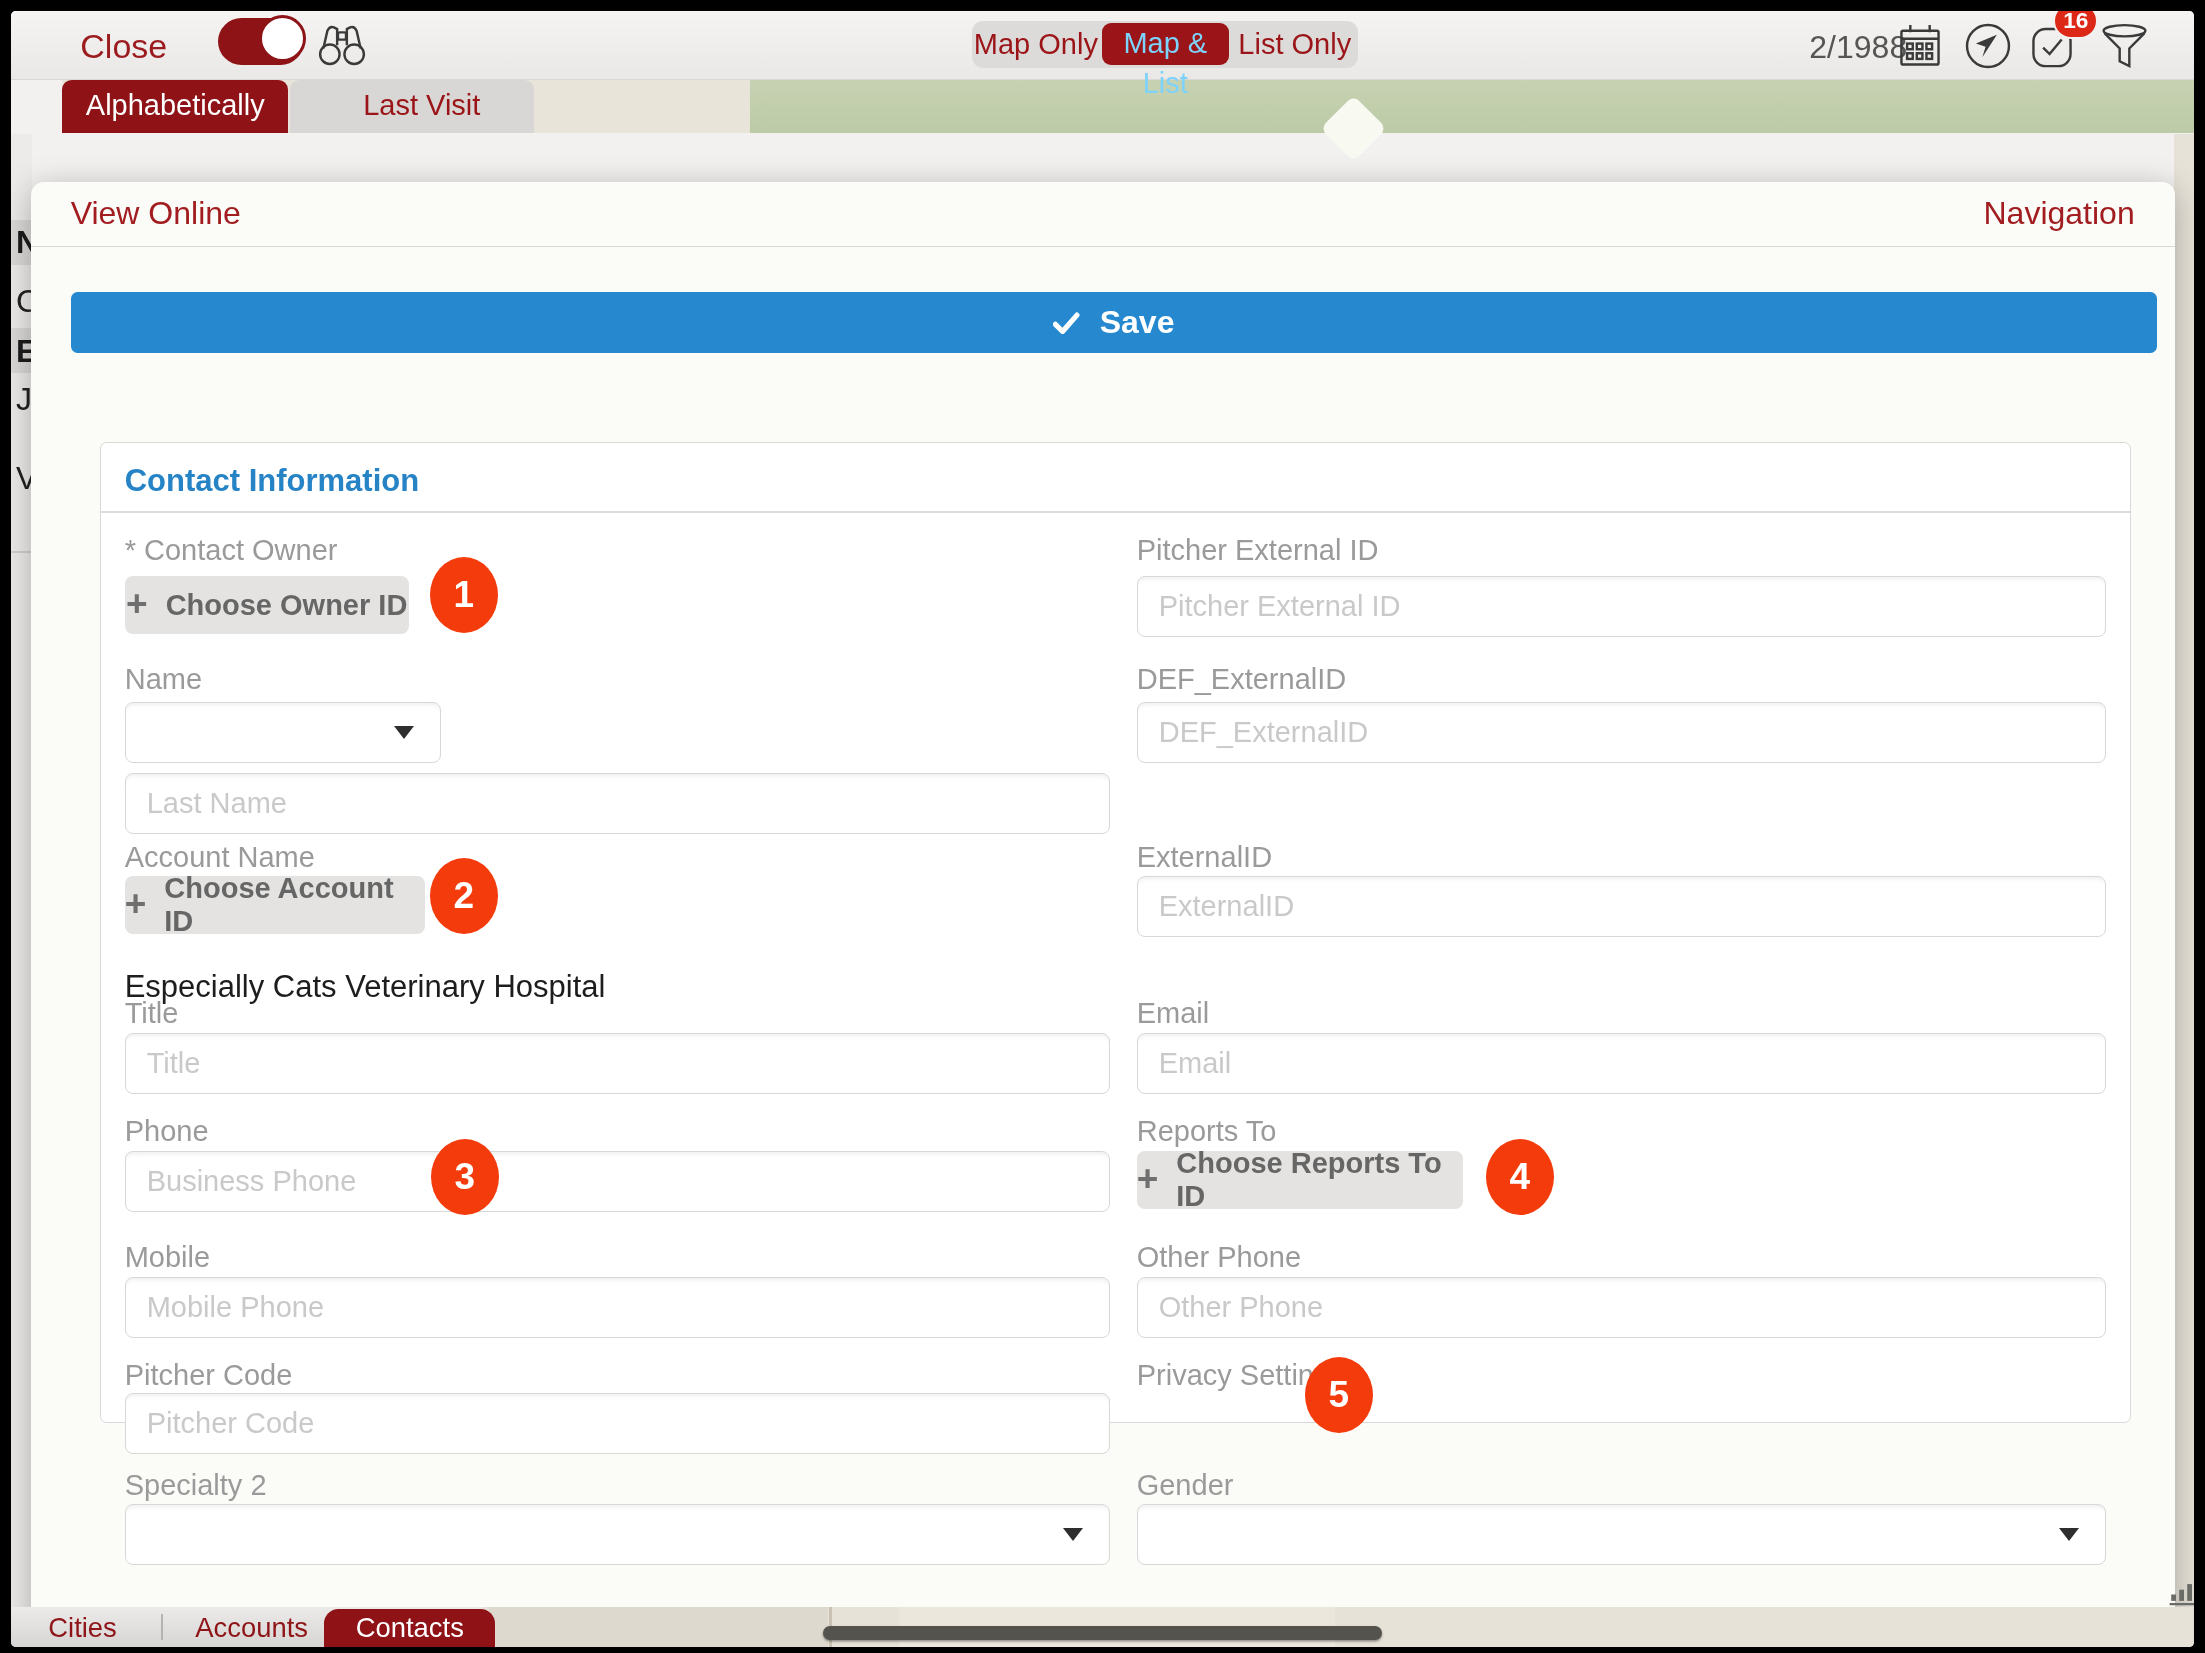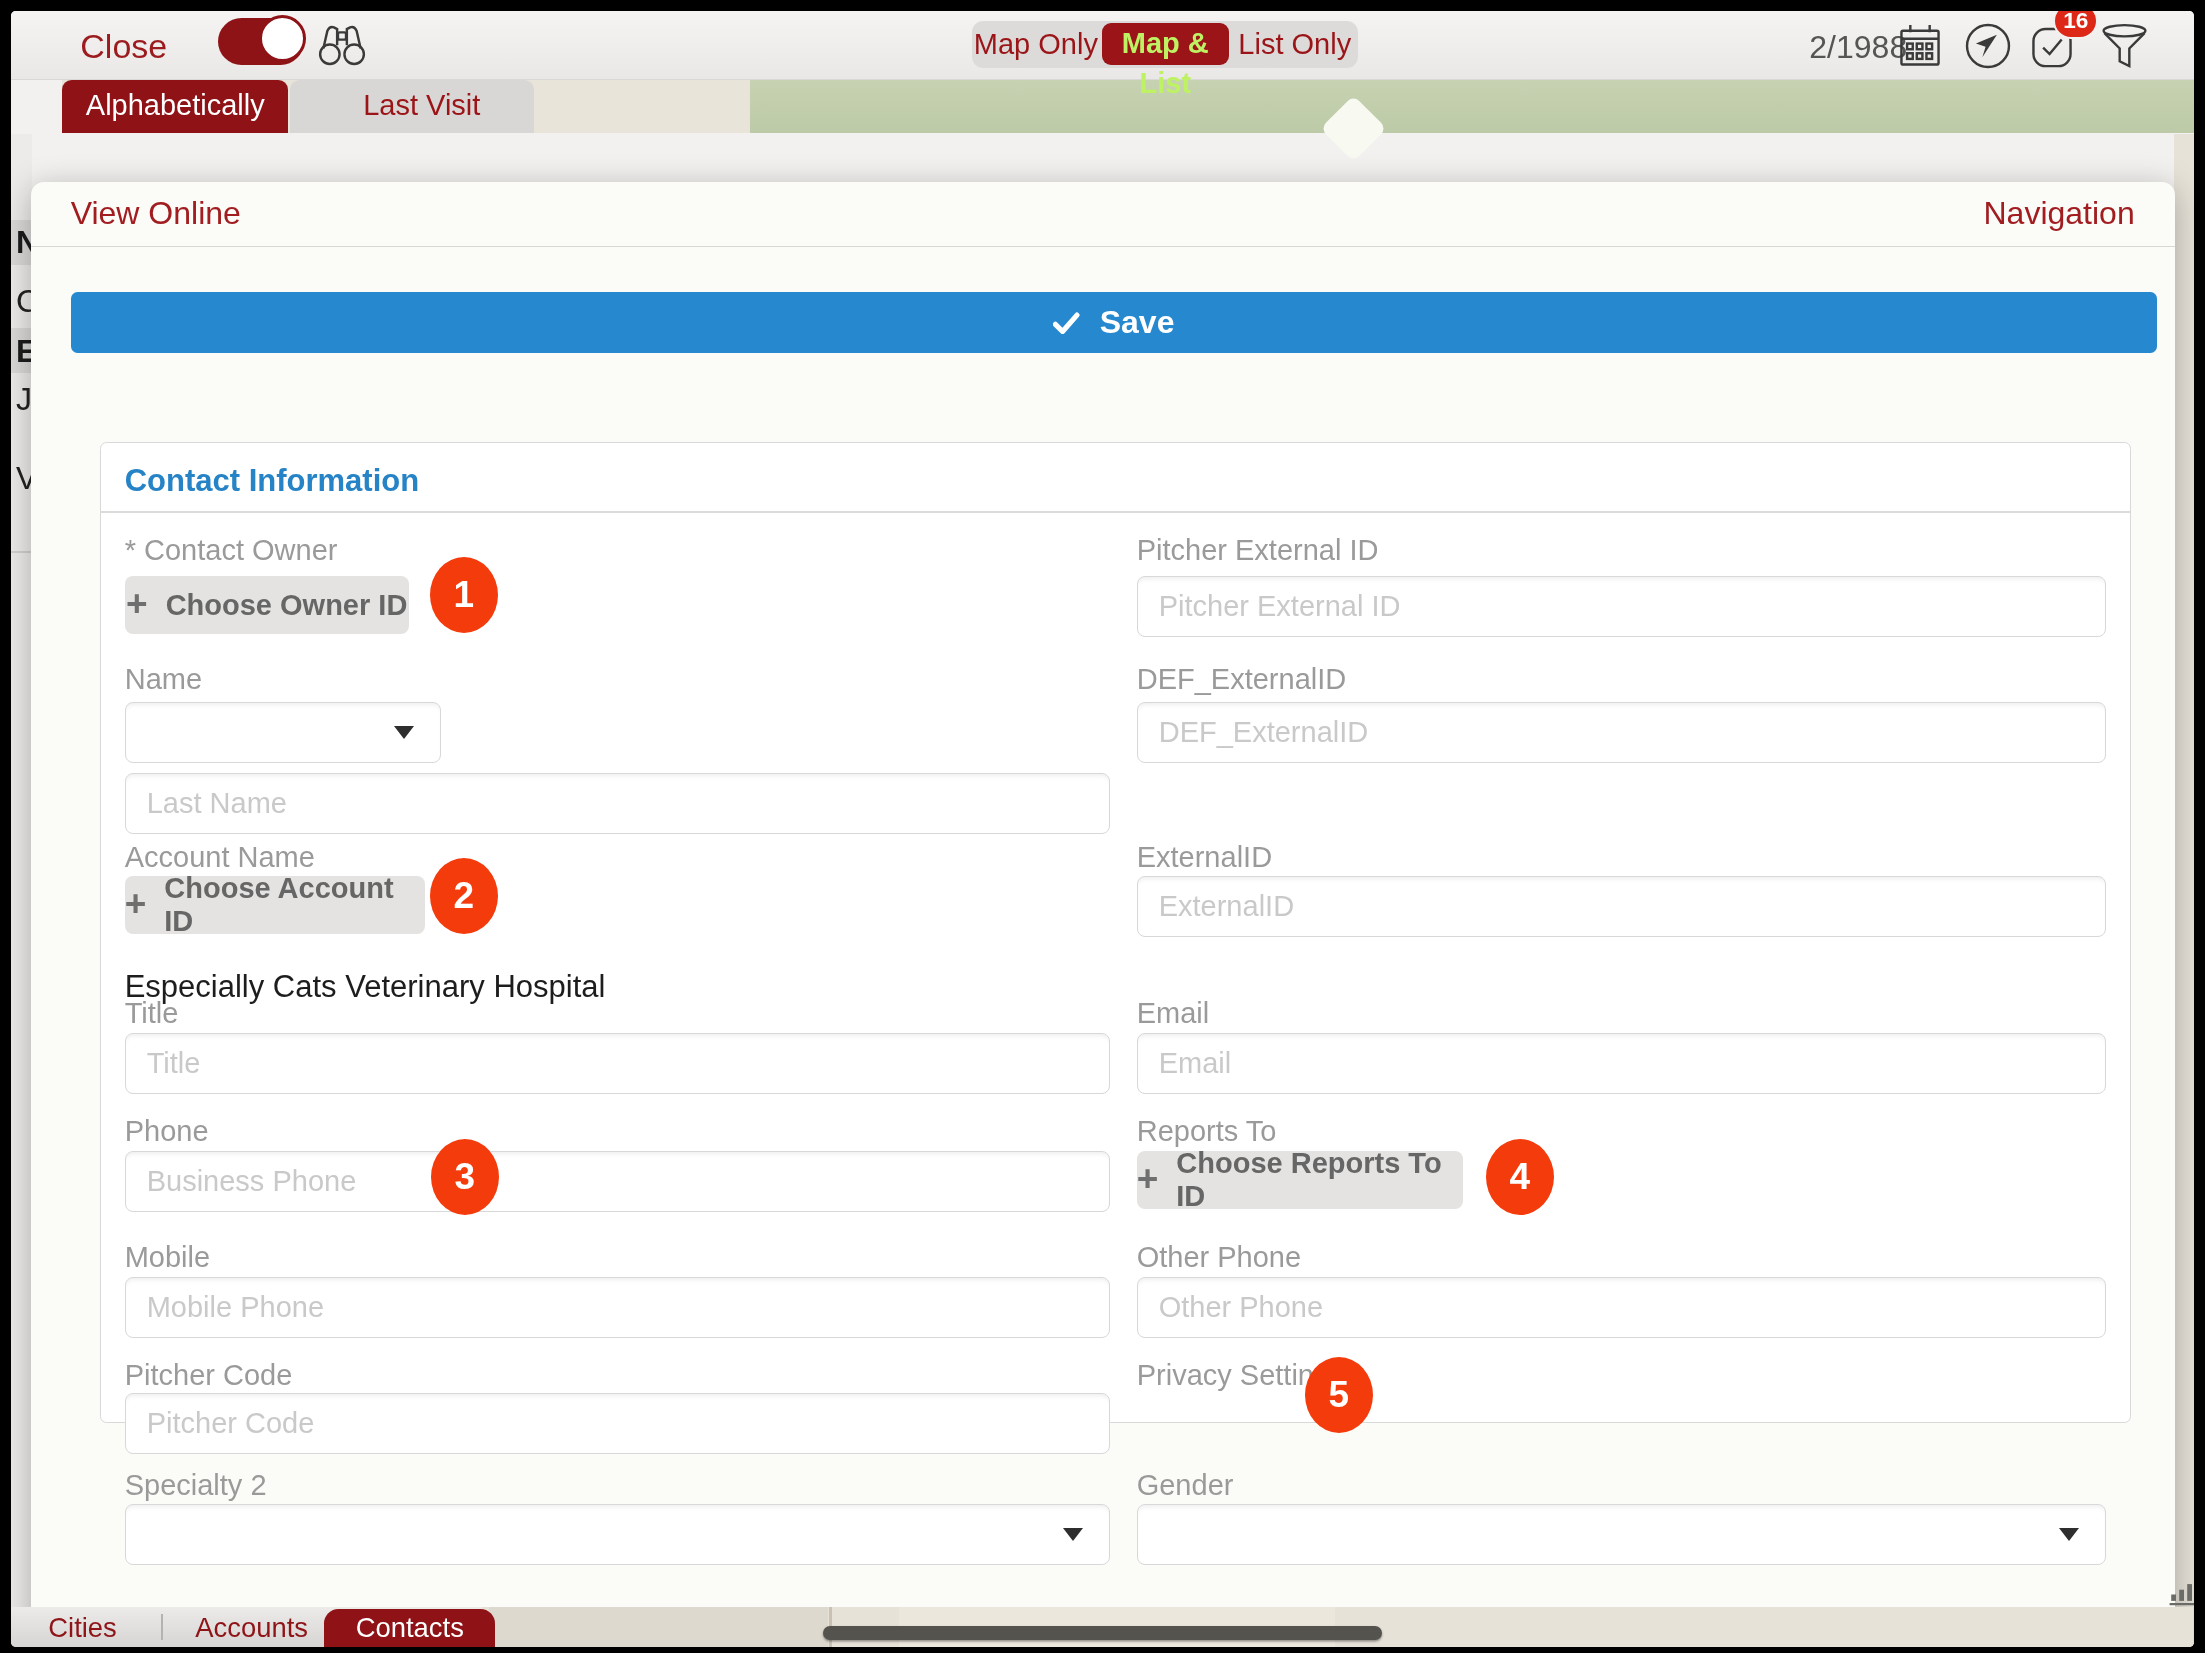--- a/index.html
+++ b/index.html
@@ -9,21 +9,21 @@
   .abs{position:absolute;}
 
   
   .toolbar{left:0;top:0;width:2183px;height:69px;background:linear-gradient(#f5f4f3,#e9e8e6);border-bottom:0.8px solid #d9d8d6;z-index:2;}
   .close-lbl{left:69px;top:16px;font-size:34px;color:#9b1b1e;}
   .toggle{left:207px;top:6.5px;width:86px;height:47px;background:#8e1317;border-radius:24px;}
   .toggle-knob{position:absolute;right:-1.6px;top:-2.4px;width:47px;height:47px;background:#fff;border:3.2px solid #8e1317;border-radius:50%;}
   .binocs{left:305px;top:9.7px;}
   .seg{left:961px;top:9.7px;width:386px;height:47px;background:#dcdbd9;border-radius:11.3px;display:flex;align-items:center;z-index:2;}
   .seg-item{flex:1;text-align:center;font-size:29px;color:#9b1418;line-height:40px;}
-  .seg-item.sel{background:#9a1418;color:#bef264;border-radius:9px;margin:2.4px;height:42px;font-weight:bold;}
+  .seg-item.sel{background:#9a1418;color:#7dd3fc;border-radius:9px;margin:2.4px;height:42px;font-weight:normal;}
   .counter{left:1798px;top:18px;font-size:32px;color:#555;}
   .tb-icon{top:9.7px;}
   .notif-badge{left:2042px;top:-8px;width:45px;height:36px;background:#dd2818;border:2.4px solid #f2f1ef;border-radius:19.4px;color:#fff;font-size:22.6px;font-weight:bold;display:flex;align-items:center;justify-content:center;z-index:3;}
 
   
   .tabrow{left:12px;top:69px;width:2183px;height:53px;background:#e8e4da;z-index:1;margin-left:39px;}
   .tab-a{position:absolute;left:0;top:0;width:226px;height:53px;background:#8e1216;color:#fff;border-radius:9.7px 9.7px 0 0;font-size:29px;text-align:center;line-height:50px;}
   .tab-b{position:absolute;left:228px;top:0;width:244px;height:53px;background:#d9d7d5;color:#9b1418;border-radius:9.7px 9.7px 0 0;font-size:29px;text-align:center;line-height:50px;padding-left:19px;}
   .map-green{position:absolute;left:688px;top:0;width:1495px;height:53px;background:linear-gradient(#c6d2b1,#bdcaa7);}
 

